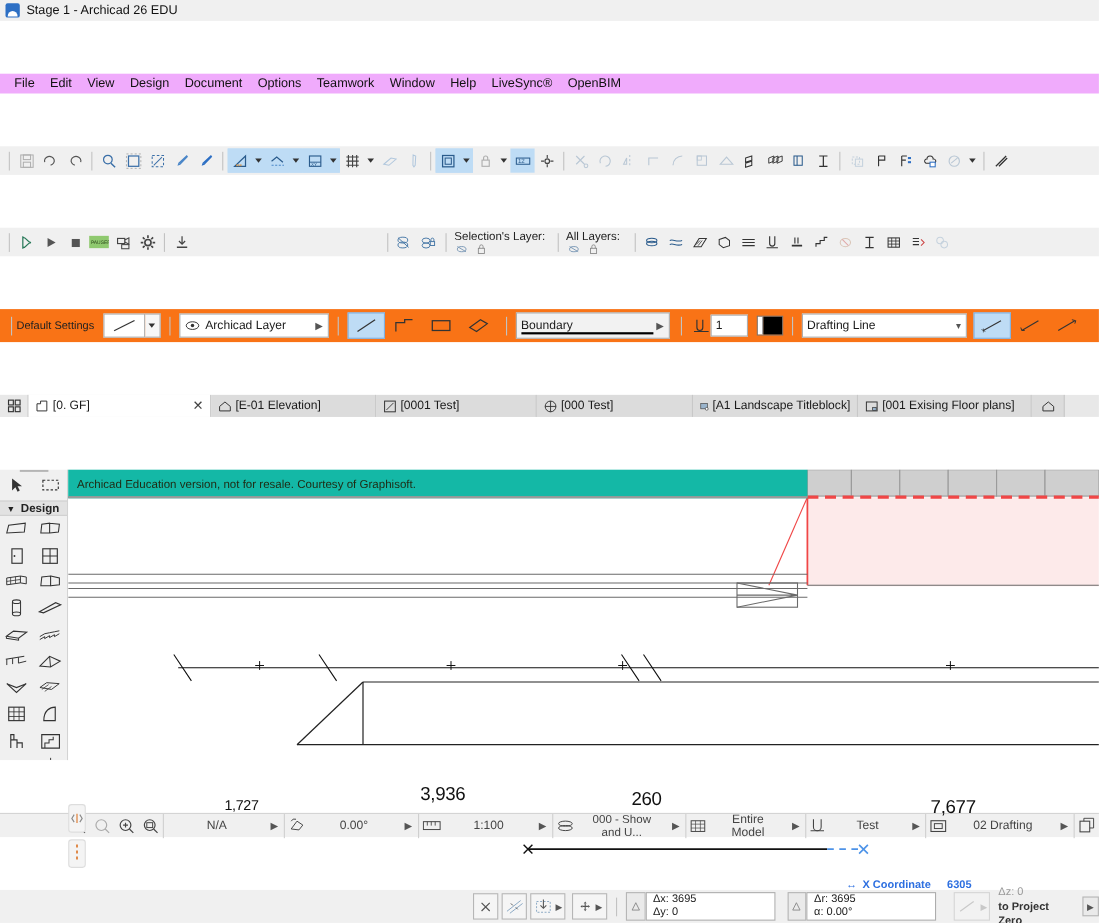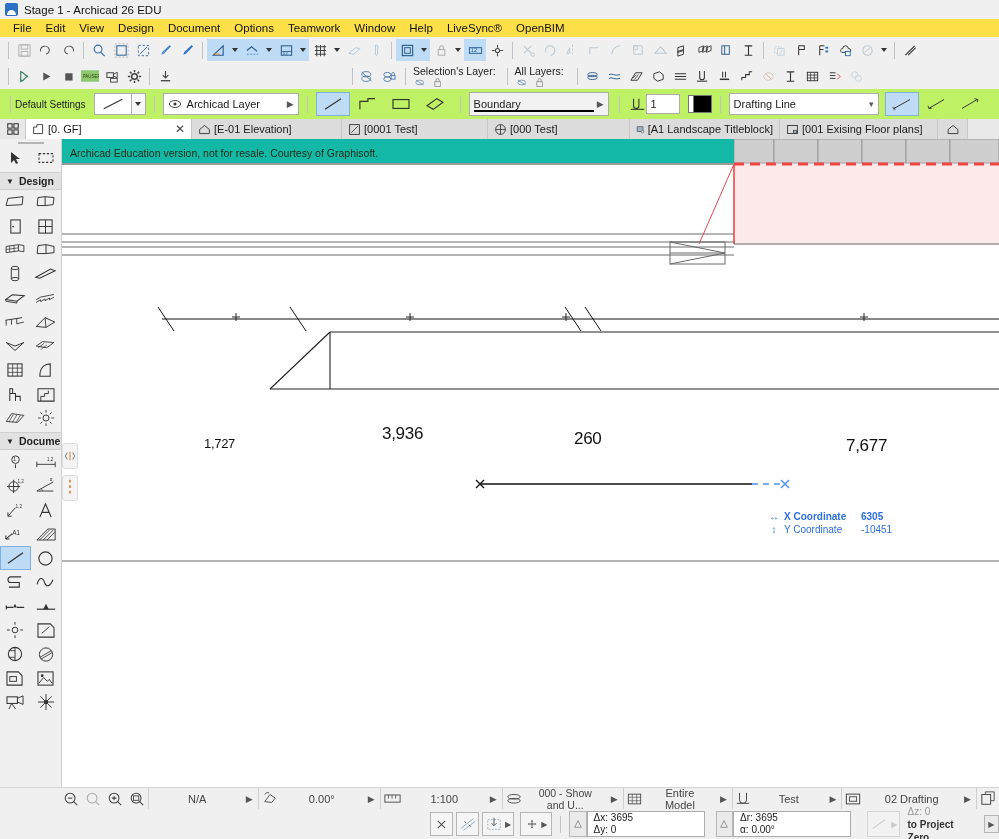--- a/index.html
+++ b/index.html
@@ -4,21 +4,21 @@
 <style>
   * { box-sizing: border-box; margin: 0; padding: 0; }
   html, body {
     width: 999px; height: 839px;
     font-family: "Liberation Sans", sans-serif;
     font-size: 11px;
     background: #ffffff;
     overflow: hidden;
     color: #1a1a1a;
   }
-  .app { position: relative; width: 999px; height: 839px; display: flex; flex-direction: column; }
+  .app { position: relative; width: 999px; height: 839px; display: flex; flex-direction: column; gap: 48px; }
 
   
   .titlebar {
     height: 19px; display: flex; align-items: center;
     background: #f0f0f0; padding-left: 5px; gap: 6px;
     flex: none;
   }
   .titlebar .logo {
     width: 13px; height: 13px; background: #2d6fc4;
     border-radius: 2px; position: relative; flex: none;
@@ -27,21 +27,21 @@
     content: ""; position: absolute; left: 2px; top: 7px;
     width: 9px; height: 5px;
     border-radius: 50% 50% 0 0 / 100% 100% 0 0;
     background: #ffffff;
   }
   .titlebar .title { font-size: 11.5px; color: #111; }
 
   
   .menubar {
     height: 18px; display: flex; align-items: center;
-    background: #fde047; padding-left: 6px; gap: 0px; flex: none;
+    background: #f0abfc; padding-left: 6px; gap: 0px; flex: none;
   }
   .menubar .mi {
     padding: 1px 7px; font-size: 11.5px; color: #111; cursor: default;
     white-space: nowrap;
   }
 
   
   .toolbar-row {
     height: 26px; display: flex; align-items: center;
     background: #f0f0f0; flex: none; padding-left: 4px;
@@ -61,21 +61,21 @@
   .sep { width: 1px; height: 17px; background: #c2c2c2; margin: 0 4px; flex: none; }
   .grp-sel { background: #bedcf5; display: flex; align-items: center; }
 
   .caret { width:0; height:0; border-left:3px solid transparent;
            border-right:3px solid transparent; border-top:4px solid #333; }
 
   .tlabel { font-size: 10.5px; color: #222; padding: 0 3px; white-space: nowrap; }
 
   
   .settingsbar {
-    height: 30px; display: flex; align-items: center; background: #bef264;
+    height: 30px; display: flex; align-items: center; background: #f97316;
     flex: none; padding-left: 6px; gap: 0;
   }
   .sb-label { font-size: 10px; color: #222; padding-right: 8px; }
   .swatch-box {
     width: 38px; height: 22px; border: 1px solid #adadad; background: #fff;
     display:flex; align-items:center; justify-content:center;
   }
   .swatch-arrow {
     width: 14px; height: 22px; border: 1px solid #adadad; border-left: none;
     background: #f7f7f7; display:flex; align-items:center; justify-content:center;

